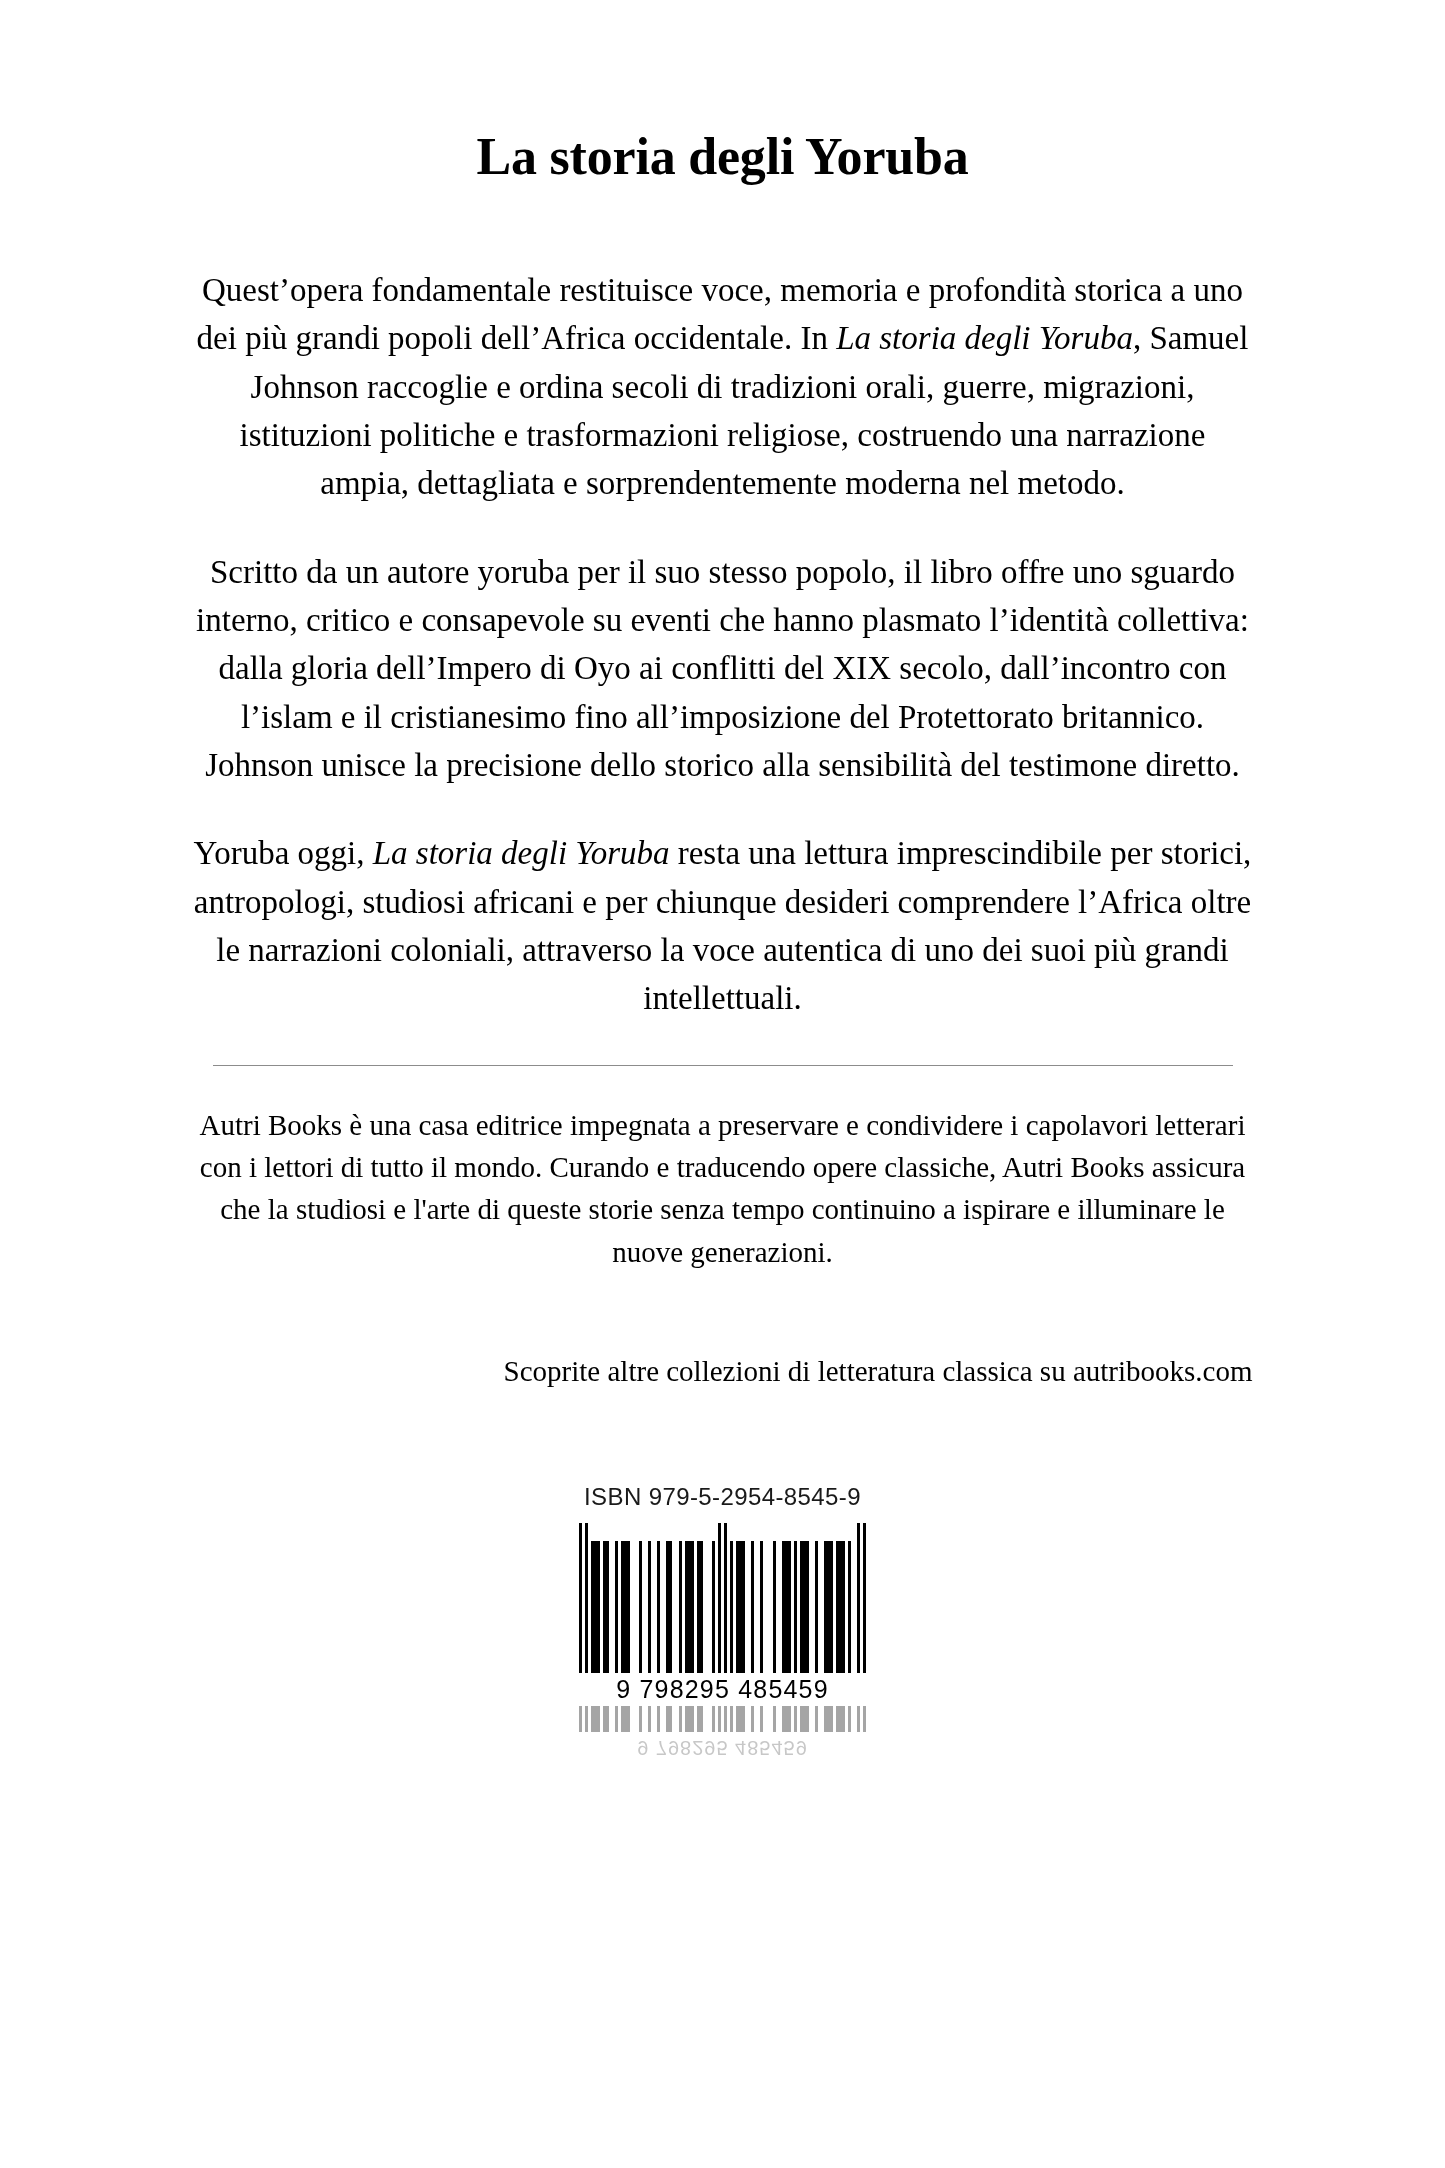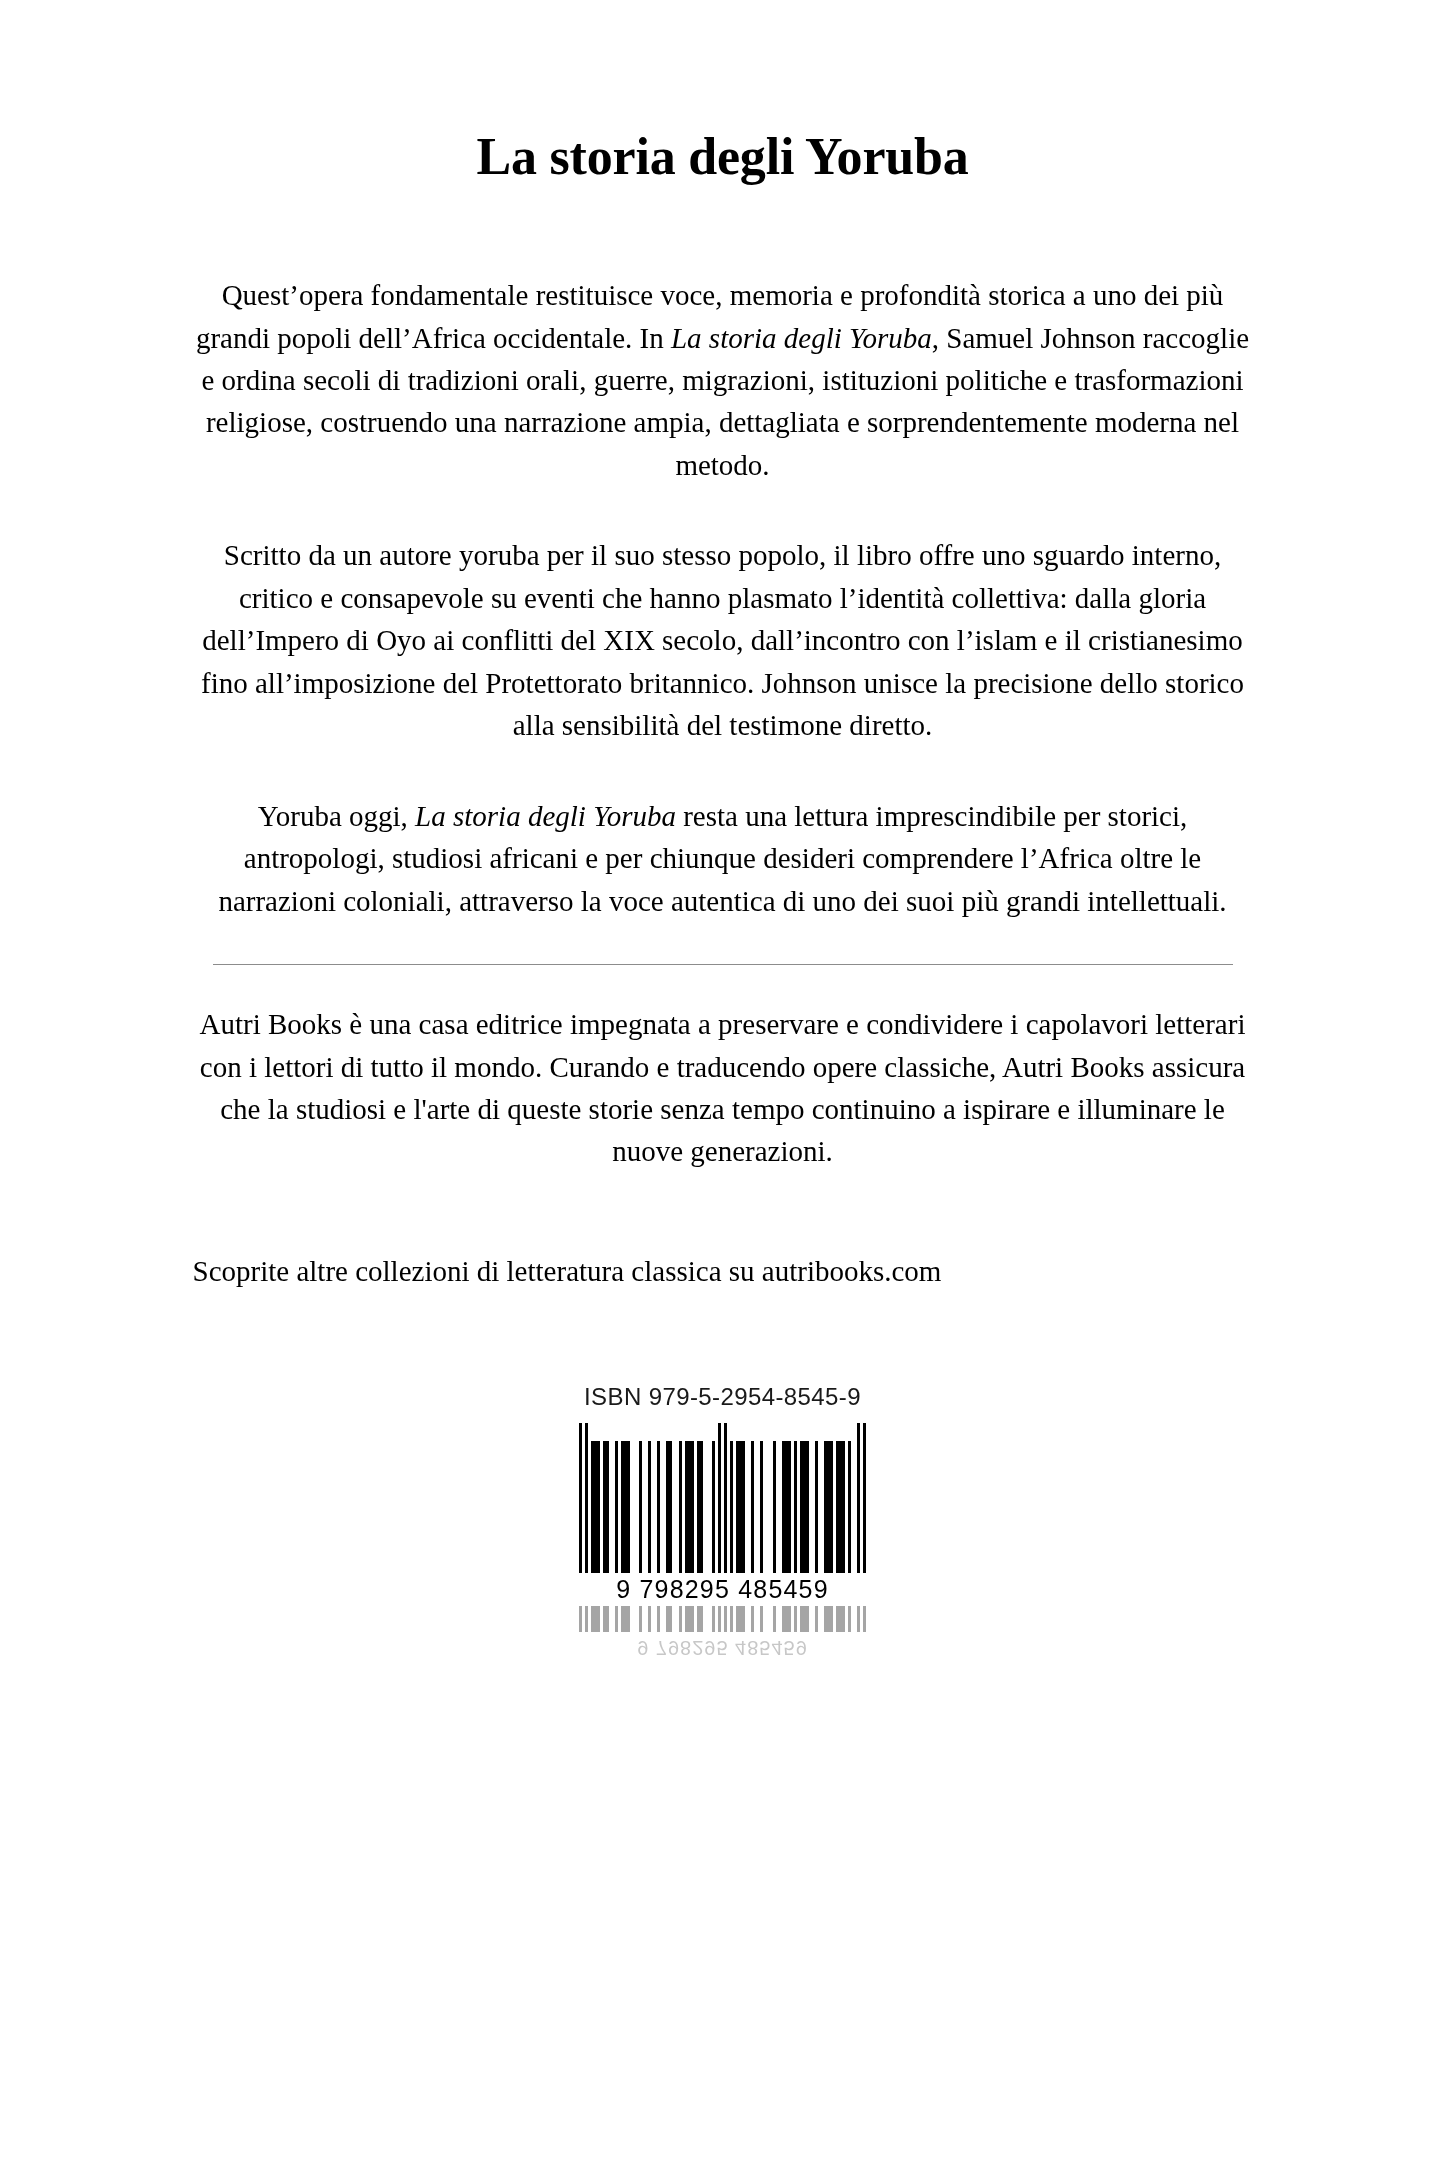--- a/index.html
+++ b/index.html
@@ -40,24 +40,24 @@
 
   
   .blurb {
     width: 1060px;
     margin-top: 46px;
     display: flex;
     flex-direction: column;
     gap: 0;
   }
   .para {
-    font-size: 29px;
+    font-size: 33px;
     line-height: 1.465;
     text-align: center;
-    margin: 8px 0 40px 0;
+    margin: 0 0 40px 0;
     font-family: "Liberation Serif", "DejaVu Serif", serif;
   }
   .para:last-child { margin-bottom: 0; }
   .para i { font-style: italic; }
 
   
   .divider {
     width: 1020px;
     height: 1px;
     background: #8c8c8c;
@@ -77,21 +77,21 @@
     width: 1060px;
     font-size: 29px;
     line-height: 1.46;
     text-align: center;
     margin-top: 38px;
   }
   .pub-website {
     width: 1060px;
     font-size: 29px;
     line-height: 1.45;
-    text-align: left;
+    text-align: right;
     margin-top: 48px;
   }
 
   
   .isbn-block {
     margin-top: 62px;
     display: flex;
     flex-direction: column;
     align-items: center;
   }

